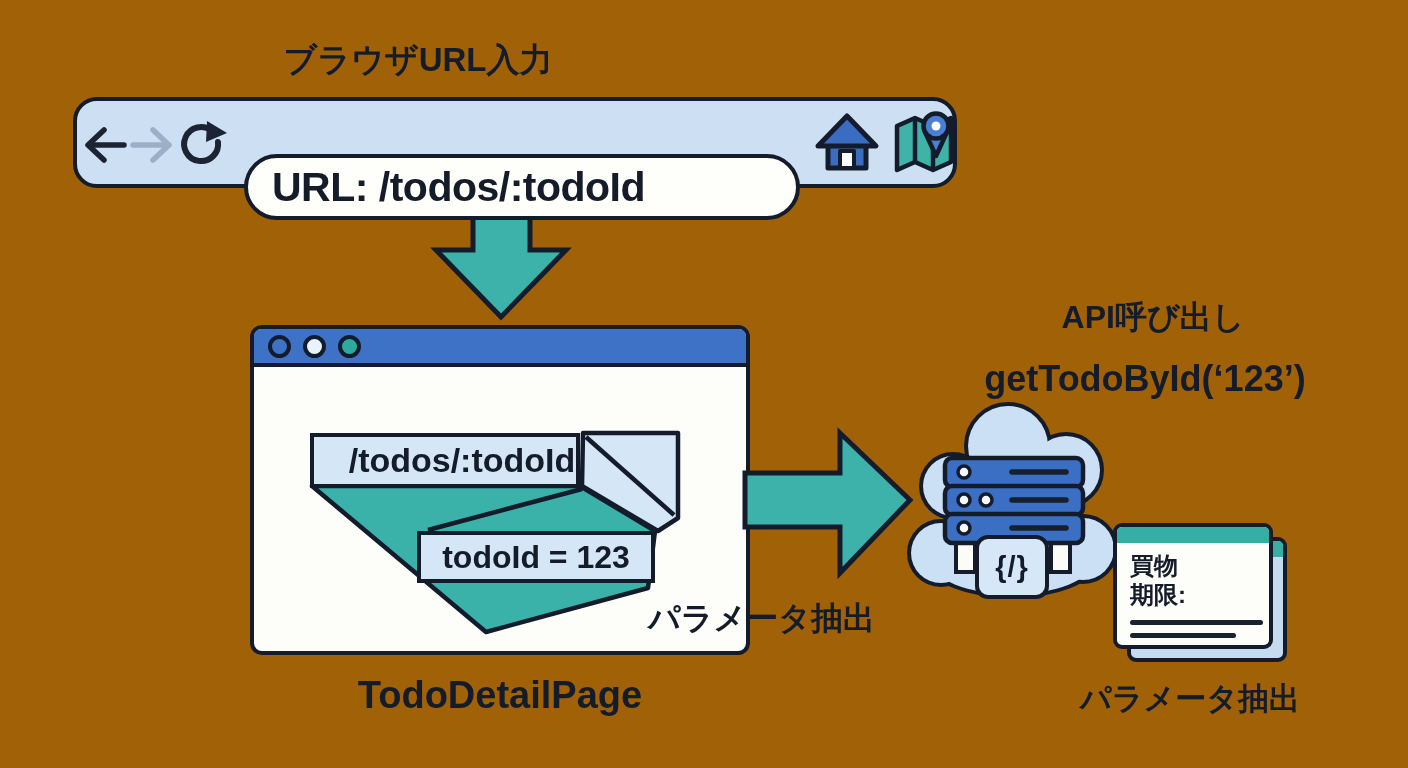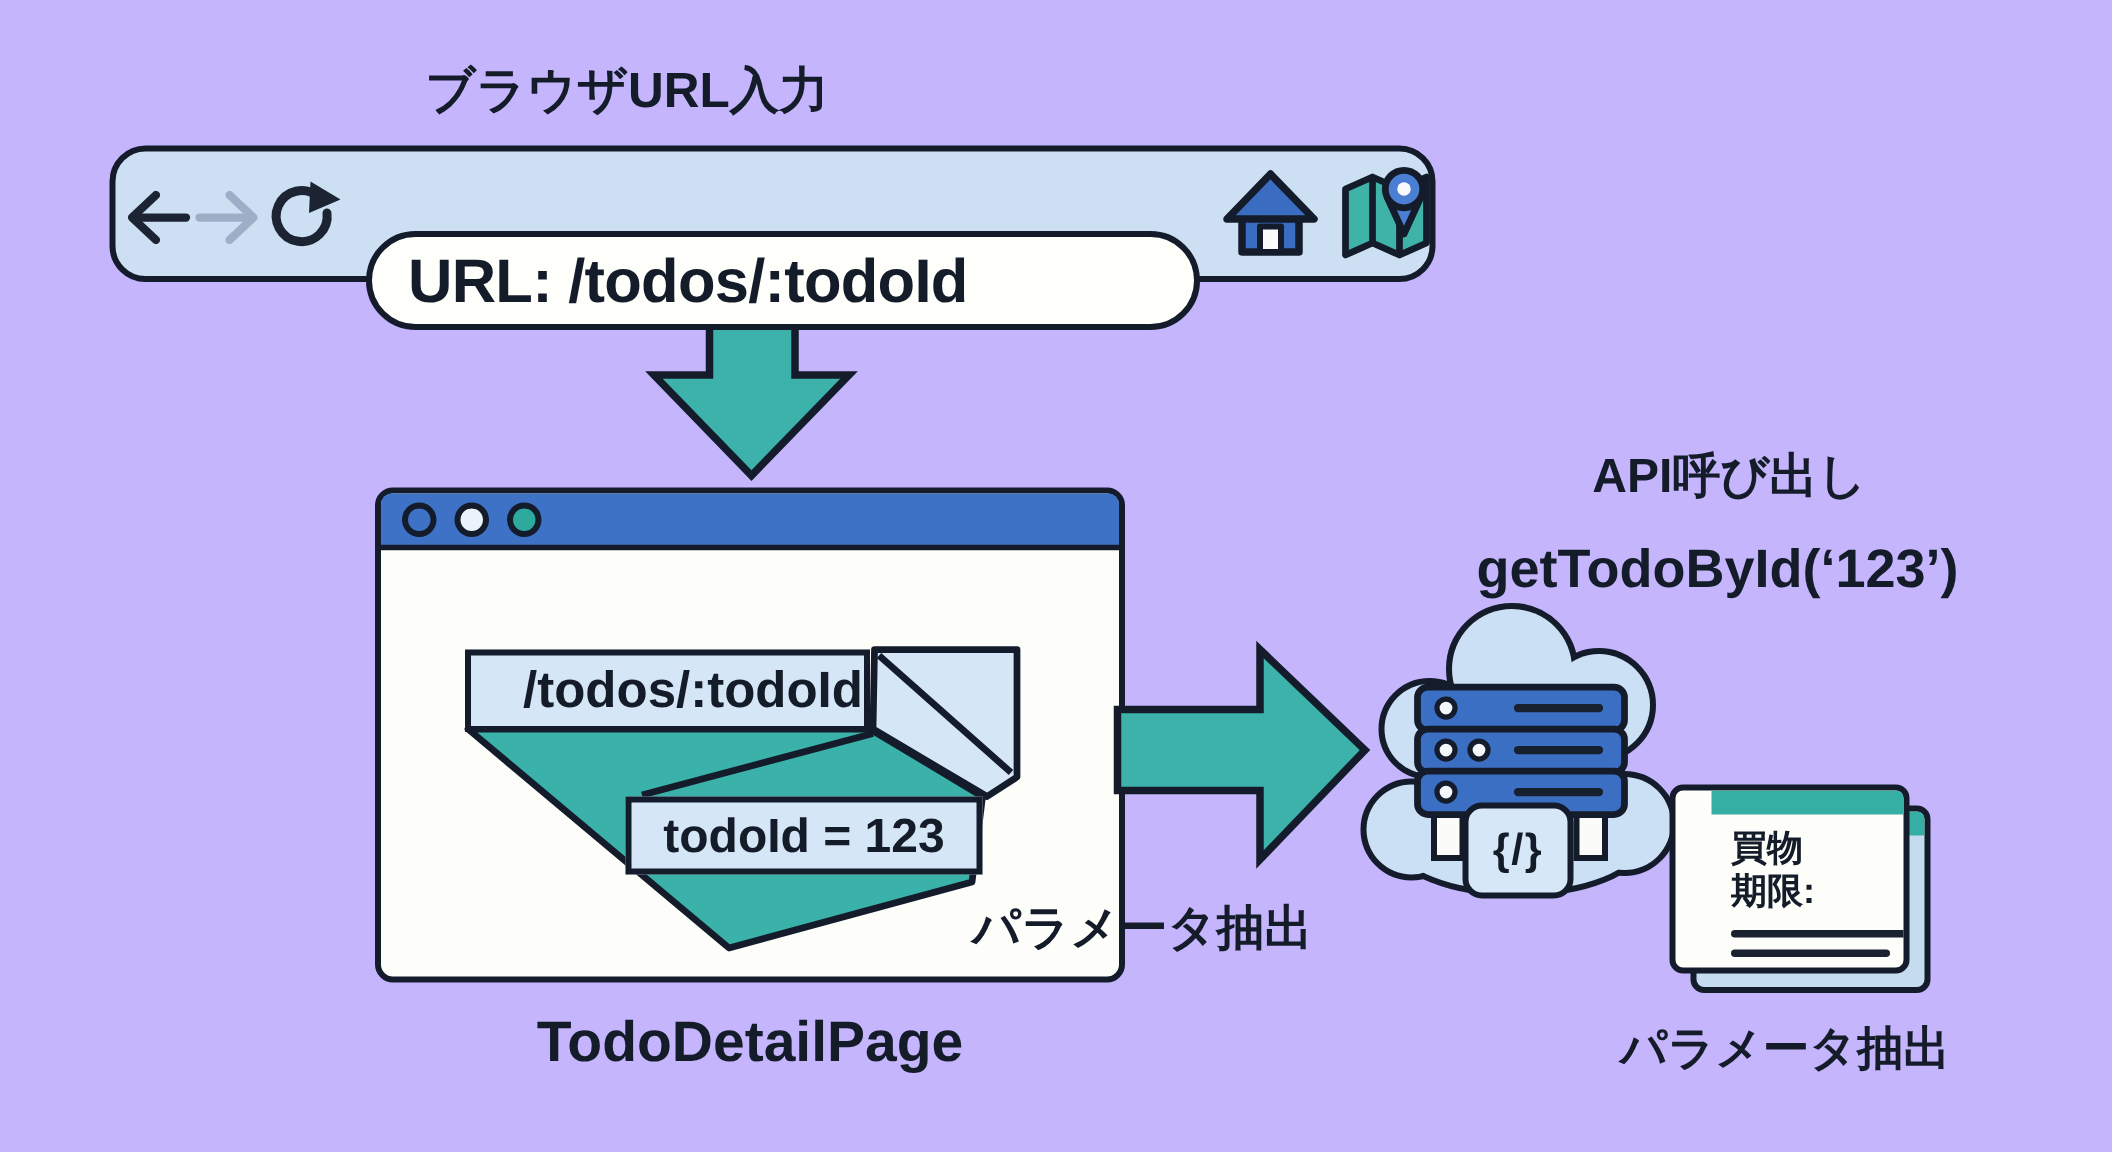--- a/index.html
+++ b/index.html
@@ -1,18 +1,18 @@
 <!DOCTYPE html>
 <html><head>
 <meta charset="utf-8">
 <style>
   html,body{margin:0;padding:0;}
   .canvas{
     position:relative;width:1408px;height:768px;overflow:hidden;
-    background:#c4b5fd;
+    background:#a16207;
     font-family:"Liberation Sans","DejaVu Sans",sans-serif;
     color:#141B29;
   }
   .abs{position:absolute;}
   .lbl{position:absolute;font-weight:bold;color:#141B29;white-space:nowrap;}
   .center{text-align:center;}
 
   
   .browser-bar{
     left:73px;top:97px;width:884px;height:91px;
@@ -54,21 +54,21 @@
   .param-box{
     left:417px;top:531px;width:238px;height:52px;
     background:#D5E6F7;border:4px solid #141C2C;box-sizing:border-box;
     display:flex;align-items:center;justify-content:center;
     font-size:32px;font-weight:bold;z-index:3;
   }
 
   
   .card{border:4px solid #141C2C;border-radius:9px;box-sizing:border-box;overflow:hidden;}
   .card-back{left:1127px;top:537px;width:160px;height:125px;background:#C5DBEF;z-index:3;}
-  .card-front{left:1113px;top:523px;width:160px;height:126px;background:#FDFDFA;z-index:3;padding-left:24px;}
+  .card-front{left:1113px;top:523px;width:160px;height:126px;background:#FDFDFA;z-index:3;}
   .card-header{height:16px;background:#35AFA4;}
   .card-body{padding:8px 13px 0 13px;}
   .card-title{font-size:24px;font-weight:bold;line-height:29px;}
   .card-sub{font-size:24px;font-weight:bold;line-height:29px;}
   .card-line{height:5px;background:#1A2230;border-radius:3px;}
   .line1{width:133px;margin-top:11px;}
   .line2{width:106px;margin-top:8px;}
 
   
   .code-box{

